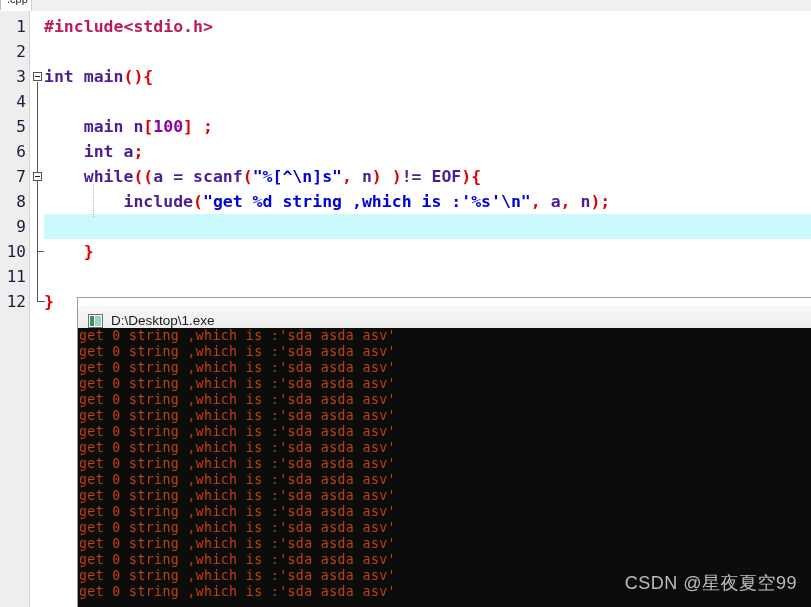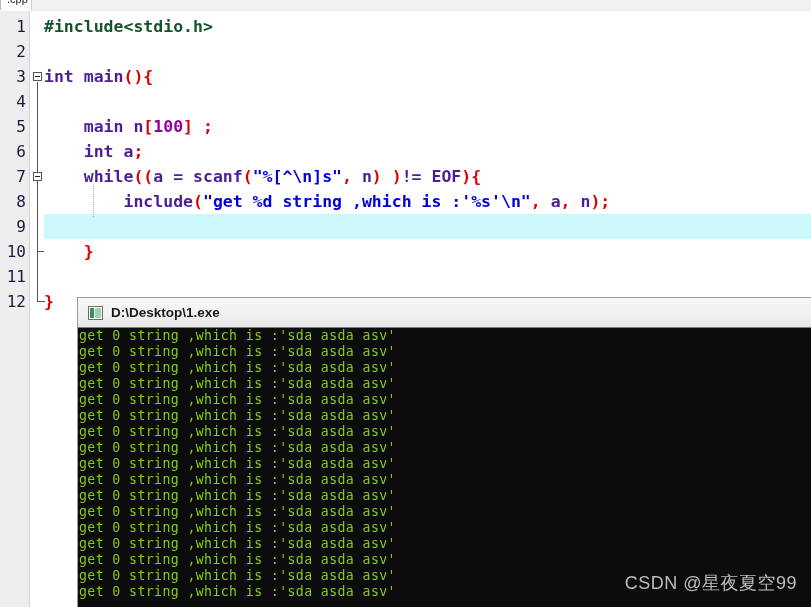--- a/index.html
+++ b/index.html
@@ -101,21 +101,21 @@
     left: 44px;
     white-space: pre;
     font-family: "DejaVu Sans Mono", "Liberation Mono", monospace;
     font-size: 16.5px;
     font-weight: bold;
     line-height: 25px;
     height: 25px;
     color: #000000;
     letter-spacing: 0px;
   }
-  .tk-pre   { color: #14532d; }
+  .tk-pre   { color: #be185d; }
   .tk-punc  { color: #e00000; }
   .tk-str   { color: #0000dd; }
   .tk-num   { color: #9000a0; }
   .tk-plain { color: #4c1d95; }
 
   
   #current-line-highlight {
     position: absolute;
     left: 44px;
     width: 767px;
@@ -161,27 +161,26 @@
     left: 78px;
     top: 298px;
     width: 733px;
     height: 309px;
     background: #ffffff;
     box-shadow: 0 0 0 1px #9a9a9a;
     overflow: hidden;
   }
   #console-titlebar {
     position: absolute;
-    left: 0; top: 0;
+    left: 0; top: 8px;
     width: 733px;
     height: 30px;
     background: linear-gradient(to bottom, #f7f7f7 0%, #f1f1f1 55%, #e7e7e7 100%);
     border-bottom: 1px solid #7a7a7a;
     box-sizing: border-box;
-    font-weight: bold;
   }
   #console-icon {
     position: absolute;
     left: 10px; top: 8px;
     width: 15px; height: 14px;
     background: #ffffff;
     border: 1px solid #6d6d6d;
     box-sizing: border-box;
   }
   #console-icon::before {
@@ -222,21 +221,21 @@
     height: 279px;
   }
   .console-line {
     position: absolute;
     left: 1px;
     white-space: pre;
     font-family: "DejaVu Sans Mono", "Liberation Mono", monospace;
     font-size: 13.2px;
     line-height: 16px;
     height: 16px;
-    color: #84cc16;
+    color: #c2410c;
     letter-spacing: 0.4px;
   }
 
   
   #watermark {
     position: absolute;
     right: 14px;
     bottom: 12px;
     font-family: "Liberation Sans", sans-serif;
     font-size: 18px;

